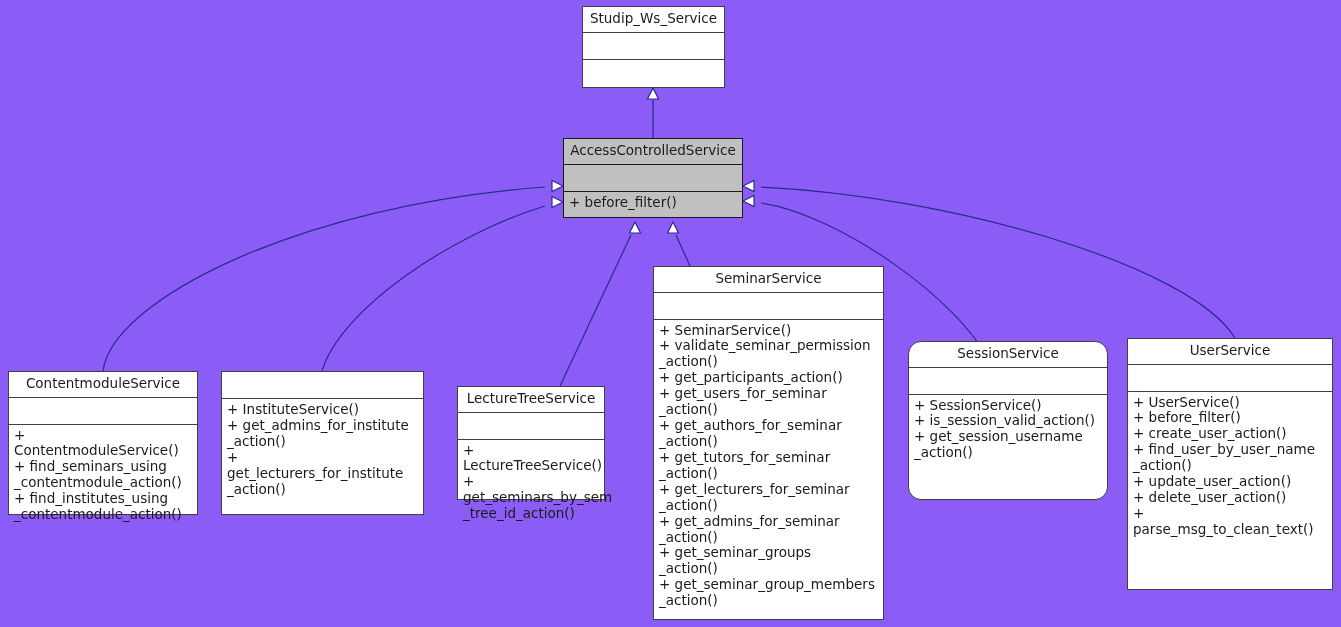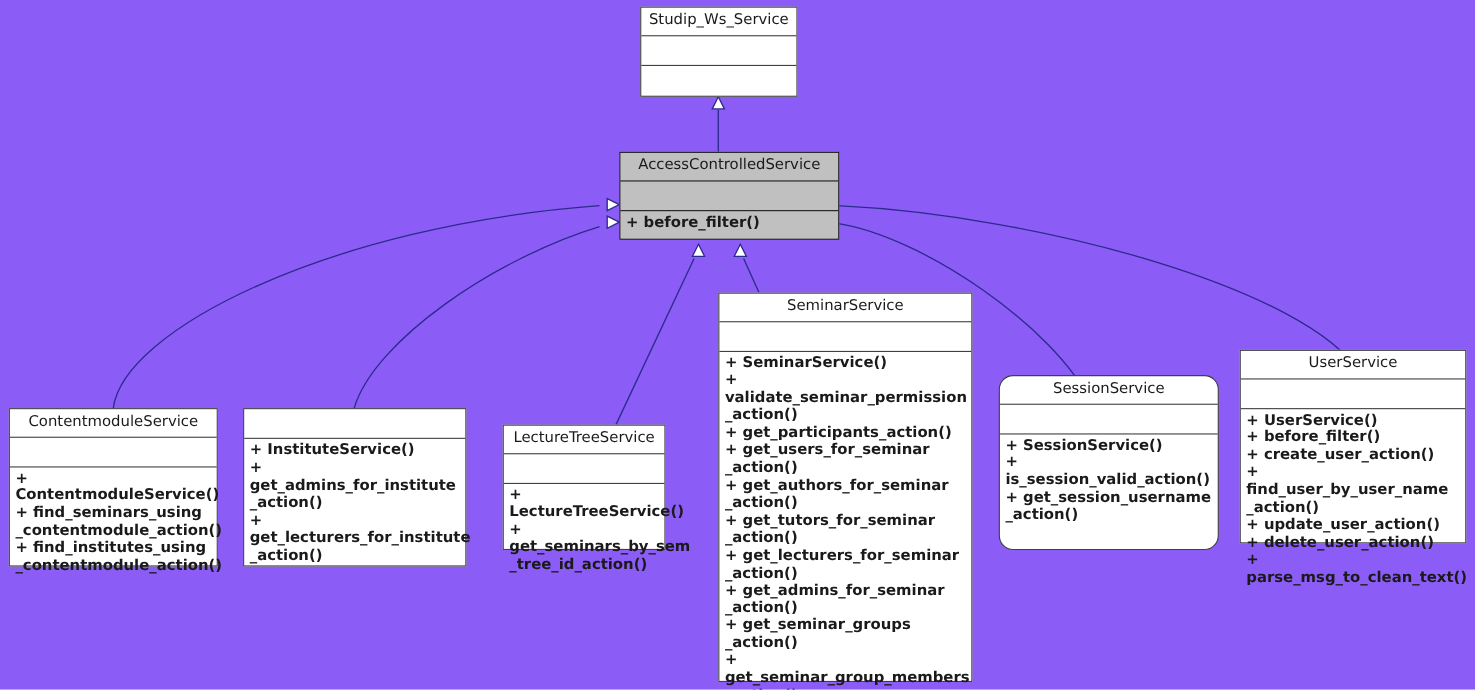--- a/index.html
+++ b/index.html
@@ -59,21 +59,20 @@
   }
   .uml-ops {
     padding: 3px 5px 4px 5px;
   }
   .uml-ops .op {
     font-size: 13.5px;
     color: #1a1a1a;
     line-height: 1.18;
     white-space: pre-wrap;
     word-break: normal;
-    font-weight: bold;
   }
 </style>
 </head>
 <body>
 
 <div id="diagram">
 
   <svg id="edges" viewBox="0 0 1341 627" width="1341" height="627" xmlns="http://www.w3.org/2000/svg">
       <path d="M 653,138 L 653,100" fill="none" stroke="#2b2b8c" stroke-width="1.2"></path>
       <polygon points="653,88 647.5,99 658.5,99" fill="#ffffff" stroke="#2b2b8c" stroke-width="1.2"></polygon>
@@ -90,21 +89,21 @@
       <path d="M 1235,338 C 1190,265 950,196 761,187" fill="none" stroke="#2b2b8c" stroke-width="1.2"></path>
       <polygon points="743,186 754,180.5 754,191.5" fill="#ffffff" stroke="#2b2b8c" stroke-width="1.2"></polygon>
     </svg>
 
   <div id="classes-layer">
       <div class="uml-class" style="left: 582px; top: 6px; width: 143px; height: 82px;">
         <div class="uml-name">Studip_Ws_Service</div>
         <div class="uml-attrs"></div>
         <div class="uml-ops"></div>
       </div>
-      <div class="uml-class highlight" style="left: 563px; top: 138px; width: 200px; height: 80px;">
+      <div class="uml-class highlight" style="left: 563px; top: 138px; width: 180px; height: 80px;">
         <div class="uml-name">AccessControlledService</div>
         <div class="uml-attrs"></div>
         <div class="uml-ops">
           <div class="op">+ before_filter()</div>
         </div>
       </div>
       <div class="uml-class" style="left: 8px; top: 371px; width: 190px; height: 144px;">
         <div class="uml-name">ContentmoduleService</div>
         <div class="uml-attrs"></div>
         <div class="uml-ops">
@@ -161,21 +160,21 @@
       <div class="uml-class" style="left: 908px; top: 341px; width: 200px; height: 159px; border-radius: 13px;">
         <div class="uml-name">SessionService</div>
         <div class="uml-attrs"></div>
         <div class="uml-ops">
           <div class="op">+ SessionService()</div>
           <div class="op">+ is_session_valid_action()</div>
           <div class="op">+ get_session_username
 _action()</div>
         </div>
       </div>
-      <div class="uml-class" style="left: 1127px; top: 318px; width: 206px; height: 176px;">
+      <div class="uml-class" style="left: 1127px; top: 338px; width: 206px; height: 252px;">
         <div class="uml-name">UserService</div>
         <div class="uml-attrs"></div>
         <div class="uml-ops">
           <div class="op">+ UserService()</div>
           <div class="op">+ before_filter()</div>
           <div class="op">+ create_user_action()</div>
           <div class="op">+ find_user_by_user_name
 _action()</div>
           <div class="op">+ update_user_action()</div>
           <div class="op">+ delete_user_action()</div>

